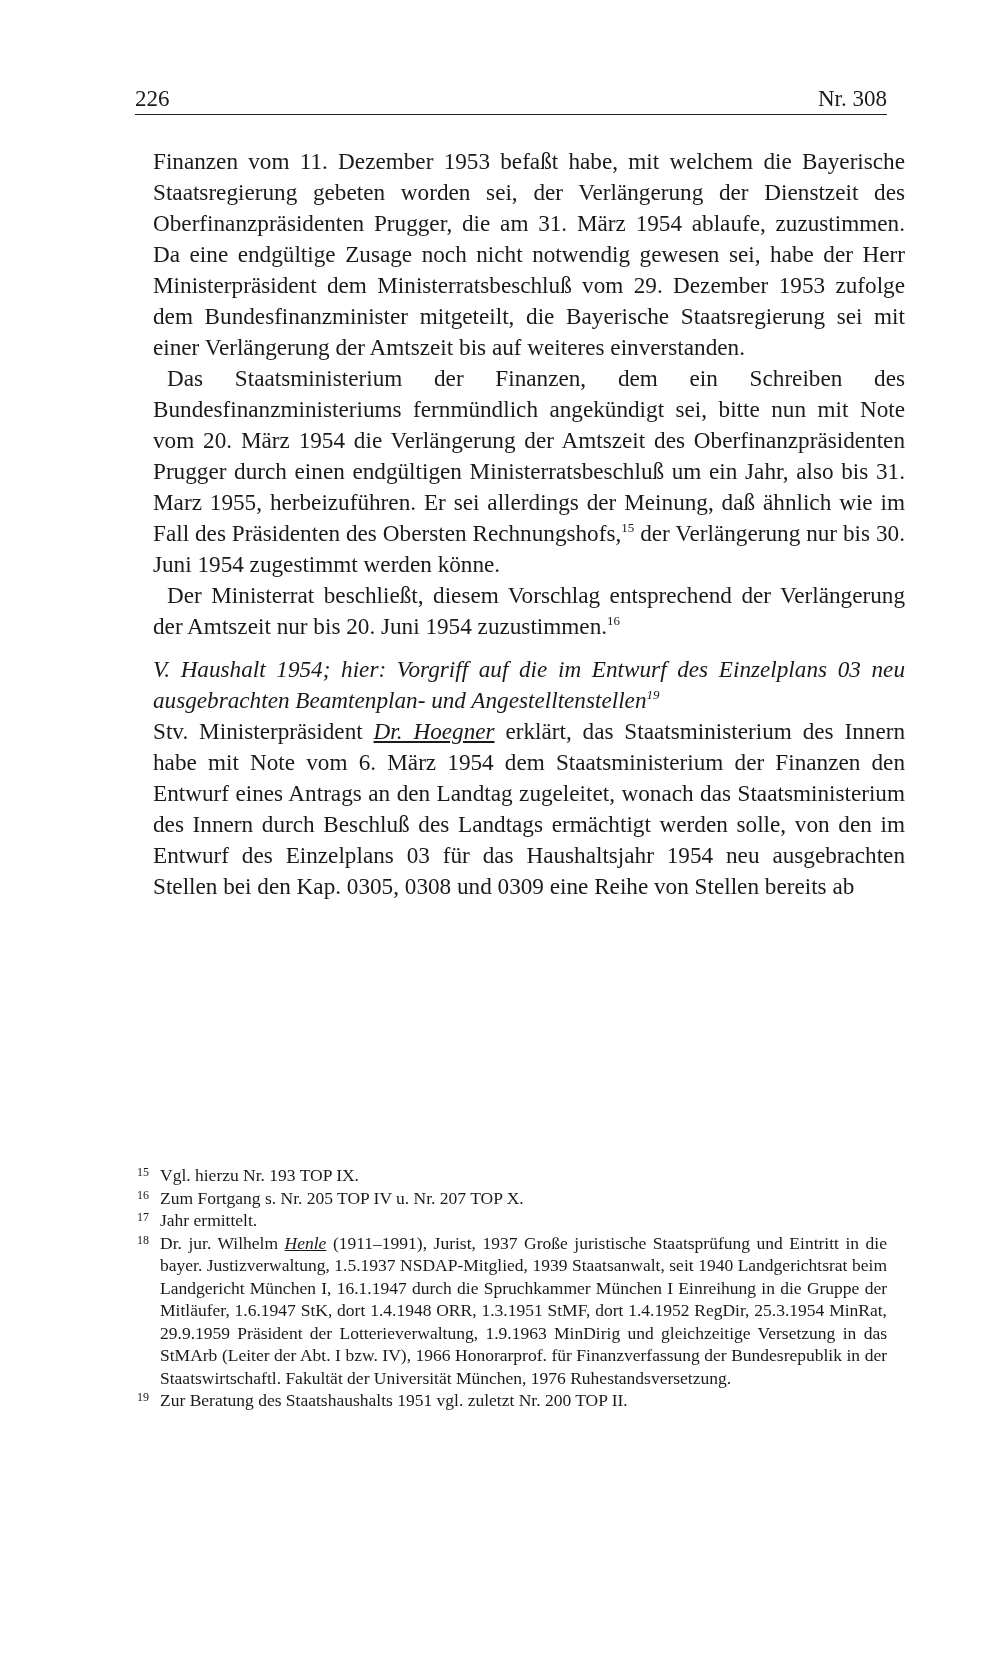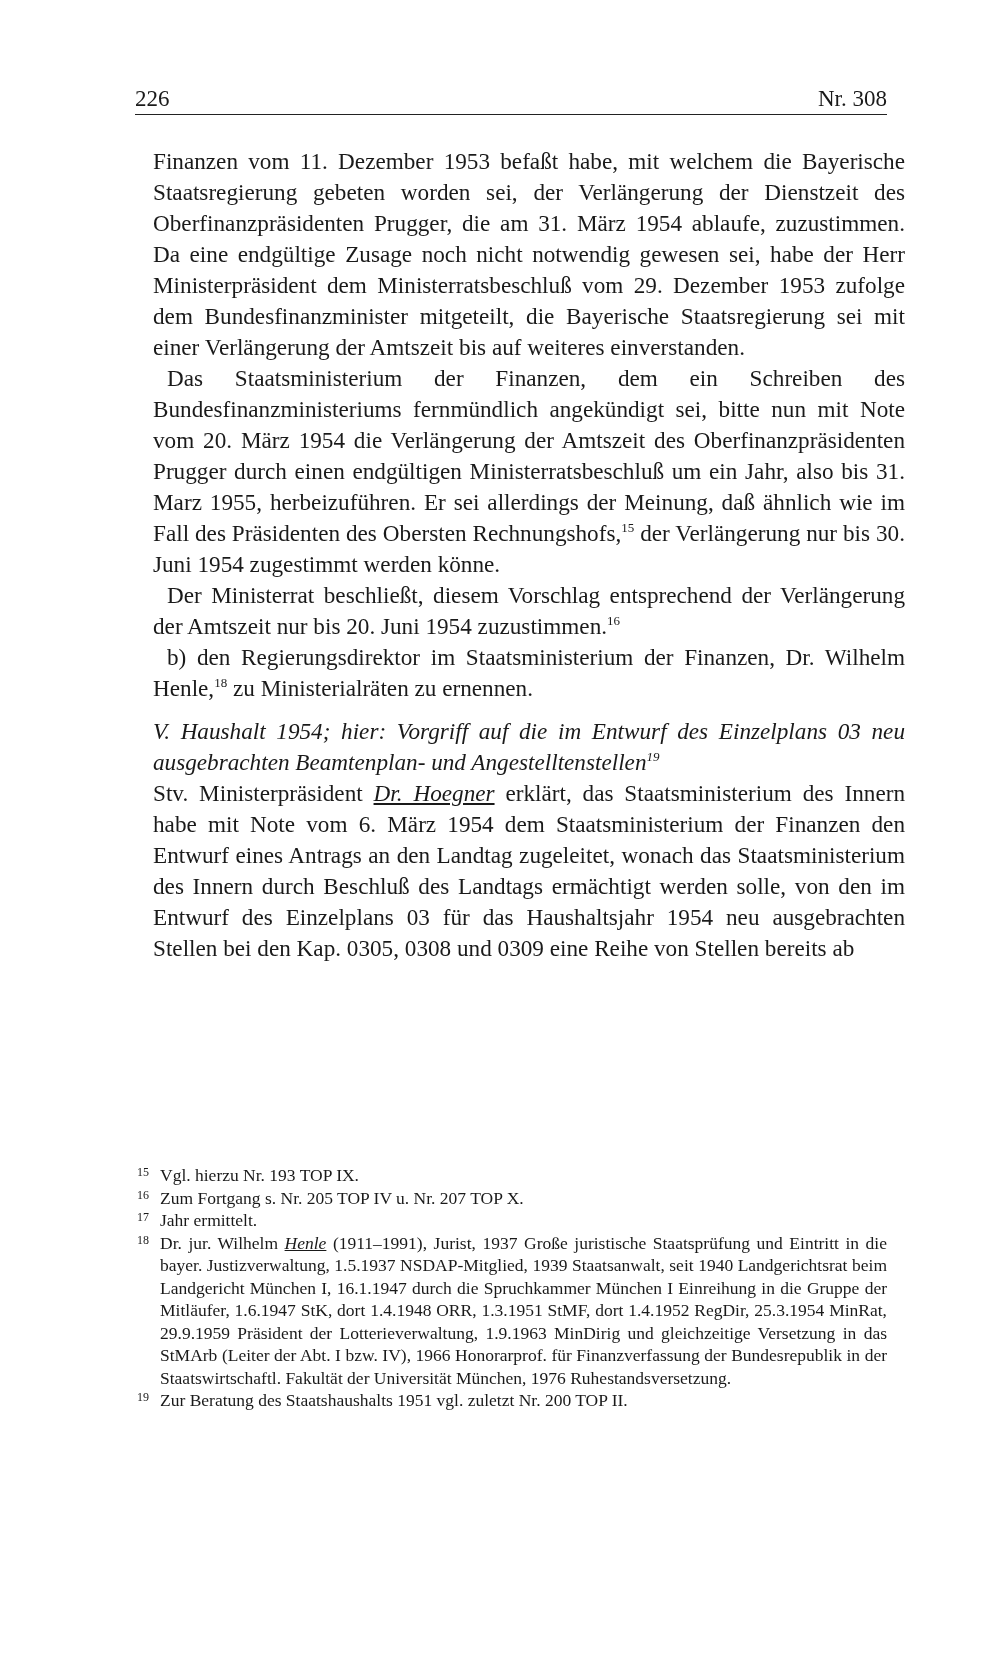--- a/index.html
+++ b/index.html
@@ -30,21 +30,20 @@
   <div class="header">
     <span class="h-left">226</span>
     <span class="h-right">Nr. 308</span>
   </div>
   <div class="header-rule"></div>
 
   <div class="body">
     <p><span>Finanzen vom 11. Dezember 1953 befaßt habe, mit welchem die Bayerische Staatsregierung gebeten worden sei, der Verlängerung der Dienstzeit des Oberfinanzpräsidenten Prugger, die am 31. März 1954 ablaufe, zuzustimmen. Da eine endgültige Zusage noch nicht notwendig gewesen sei, habe der Herr Ministerpräsident dem Ministerratsbeschluß vom 29. Dezember 1953 zufolge dem Bundesfinanzminister mitgeteilt, die Bayerische Staatsregierung sei mit einer Verlängerung der Amtszeit bis auf weiteres einverstanden.</span></p>
     <p class="indent"><span>Das Staatsministerium der Finanzen, dem ein Schreiben des Bundesfinanzministeriums fernmündlich angekündigt sei, bitte nun mit Note vom 20. März 1954 die Verlängerung der Amtszeit des Oberfinanzpräsidenten Prugger durch einen endgültigen Ministerratsbeschluß um ein Jahr, also bis 31. Marz 1955, herbeizuführen. Er sei allerdings der Meinung, daß ähnlich wie im Fall des Präsidenten des Obersten Rechnungshofs,</span><sup>15</sup><span> der Verlängerung nur bis 30. Juni 1954 zugestimmt werden könne.</span></p>
     <p class="indent"><span>Der Ministerrat beschließt, diesem Vorschlag entsprechend der Verlängerung der Amtszeit nur bis 20. Juni 1954 zuzustimmen.</span><sup>16</sup></p>
-    <p class="indent"><span>b) den Regierungsdirektor im Staatsministerium der Finanzen, Dr. Wilhelm Henle,</span><sup>18</sup><span> zu Ministerialräten zu ernennen.</span></p>
     <p class="heading"><span>V. Haushalt 1954; hier: Vorgriff auf die im Entwurf des Einzelplans 03 neu ausgebrachten Beamtenplan- und Angestelltenstellen</span><sup>19</sup></p>
     <p><span>Stv. Ministerpräsident </span><em>Dr. Hoegner</em><span> erklärt, das Staatsministerium des Innern habe mit Note vom 6. März 1954 dem Staatsministerium der Finanzen den Entwurf eines Antrags an den Landtag zugeleitet, wonach das Staatsministerium des Innern durch Beschluß des Landtags ermächtigt werden solle, von den im Entwurf des Einzelplans 03 für das Haushaltsjahr 1954 neu ausgebrachten Stellen bei den Kap. 0305, 0308 und 0309 eine Reihe von Stellen bereits ab</span></p>
   </div>
 
   <div class="footnotes">
     <div class="fn"><span class="fn-num">15</span><span>Vgl. hierzu Nr. 193 TOP IX.</span></div>
     <div class="fn"><span class="fn-num">16</span><span>Zum Fortgang s. Nr. 205 TOP IV u. Nr. 207 TOP X.</span></div>
     <div class="fn"><span class="fn-num">17</span><span>Jahr ermittelt.</span></div>
     <div class="fn"><span class="fn-num">18</span><span>Dr. jur. Wilhelm </span><em>Henle</em><span> (1911–1991), Jurist, 1937 Große juristische Staatsprüfung und Eintritt in die bayer. Justizverwaltung, 1.5.1937 NSDAP-Mitglied, 1939 Staatsanwalt, seit 1940 Landgerichtsrat beim Landgericht München I, 16.1.1947 durch die Spruchkammer München I Einreihung in die Gruppe der Mitläufer, 1.6.1947 StK, dort 1.4.1948 ORR, 1.3.1951 StMF, dort 1.4.1952 RegDir, 25.3.1954 MinRat, 29.9.1959 Präsident der Lotterieverwaltung, 1.9.1963 MinDirig und gleichzeitige Versetzung in das StMArb (Leiter der Abt. I bzw. IV), 1966 Honorarprof. für Finanzverfassung der Bundesrepublik in der Staatswirtschaftl. Fakultät der Universität München, 1976 Ruhestandsversetzung.</span></div>
     <div class="fn"><span class="fn-num">19</span><span>Zur Beratung des Staatshaushalts 1951 vgl. zuletzt Nr. 200 TOP II.</span></div>

